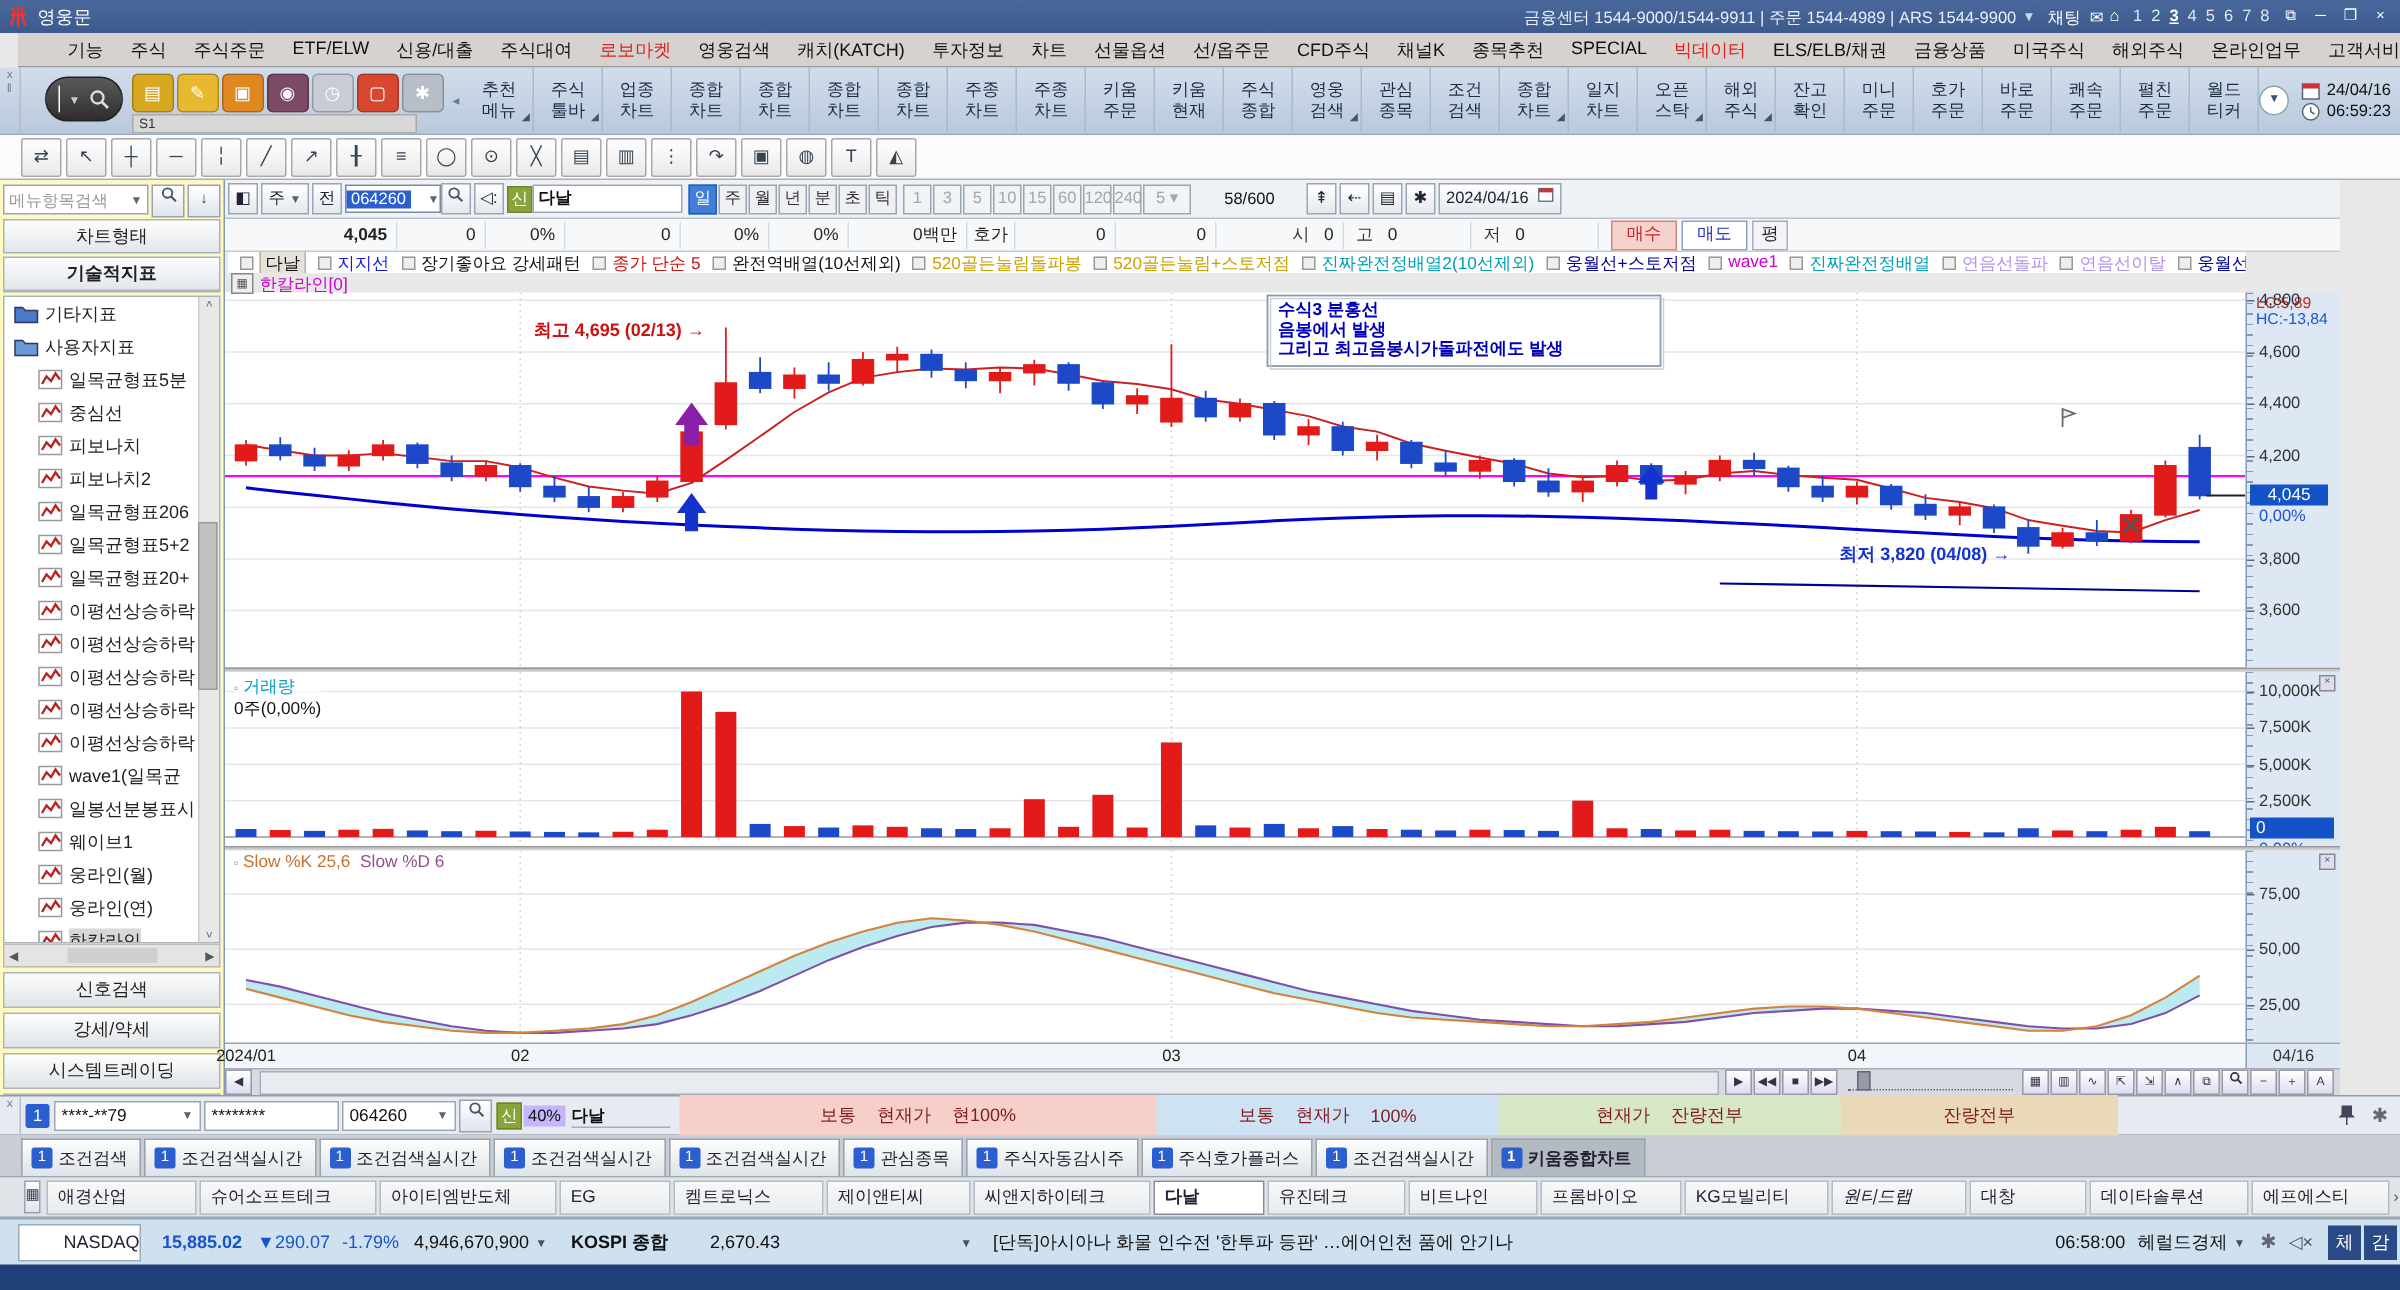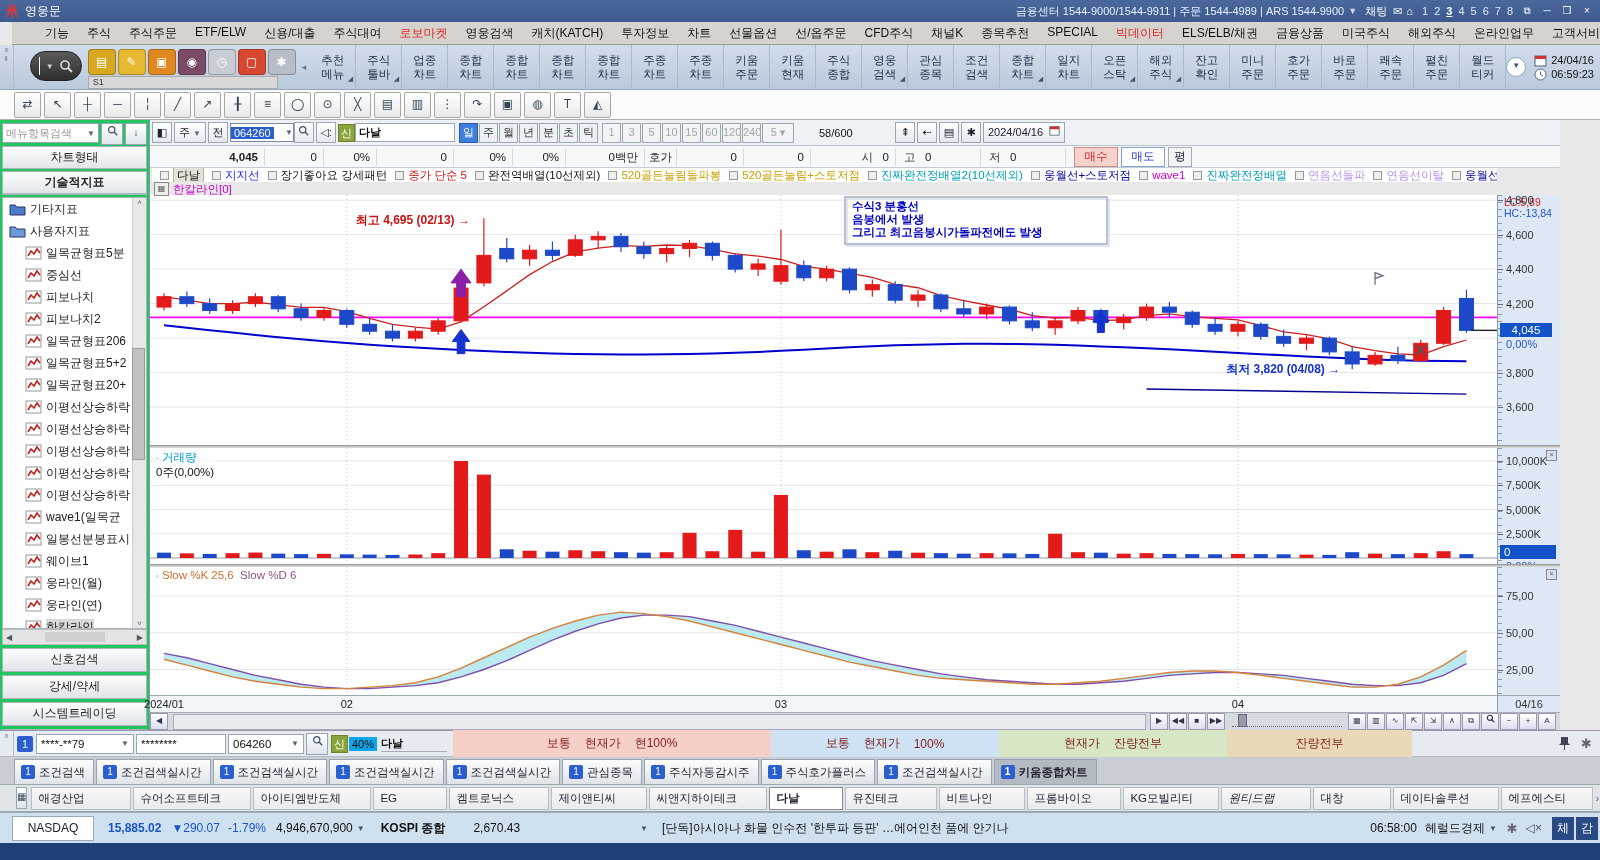--- a/index.html
+++ b/index.html
@@ -26,21 +26,21 @@
   .qicon{width:26px;height:24px;border-radius:4px;margin-right:2px;display:flex;align-items:center;justify-content:center;color:#fff;font-size:12px;border:1px solid rgba(0,0,0,.25)}
   #s1bar{font-size:9px;color:#333;background:#d8d8d8;border:1px solid #aaa;height:11px;line-height:11px;padding:0 4px}
   .tb1btn{width:45px;height:43px;display:flex;flex-direction:column;align-items:center;justify-content:center;font-size:11.5px;color:#1c2c46;border-right:1px solid #a8bace;line-height:14px;position:relative;white-space:nowrap}
   .tb1btn .dd{position:absolute;right:2px;bottom:2px;font-size:7px;color:#456}
   #tb1right{margin-left:auto;display:flex;align-items:center;padding-right:6px}
   .circbtn{width:18px;height:18px;border-radius:50%;background:#fff;border:1px solid #8aa;color:#357;font-size:8px;text-align:center;line-height:16px;margin-right:8px}
   
   #drawbar{left:0;top:90px;width:1600px;height:30px;background:#fbfbfb;border-bottom:1px solid #b0b0b0;display:flex;align-items:center;padding-left:14px;box-sizing:border-box}
   .dtool{width:25px;height:24px;border:1px solid #a8a8a8;background:linear-gradient(#ffffff,#e9e9e9);margin-right:3px;text-align:center;line-height:23px;font-size:12px;color:#345;border-radius:2px}
   
-  #sidebar{left:0;top:120px;width:150px;height:610px;background:#22c55e;border-right:1px solid #8899aa;box-sizing:border-box}
+  #sidebar{left:0;top:120px;width:150px;height:610px;background:#fef9c3;border-right:1px solid #8899aa;box-sizing:border-box}
   #sb-search{margin:3px 2px;display:flex;height:20px}
   #sb-input{flex:1;border:1px solid #98a4b2;background:#fff;color:#999;font-size:11px;padding:2px 3px;display:flex;align-items:center}
   .sb-sbtn{width:20px;height:20px;border:1px solid #98a4b2;background:linear-gradient(#fff,#dfe5ec);margin-left:2px;text-align:center;line-height:18px;font-size:10px;color:#345}
   .sb-hdr{margin:2px 2px 0 2px;height:21px;background:linear-gradient(#fdfdfd,#e2e6ea);border:1px solid #aab4be;text-align:center;line-height:20px;font-size:12px;color:#222}
   #sb-tree{margin:2px 2px 0 2px;background:#fff;border:1px solid #aab4be;height:430px;overflow:hidden;position:relative}
   .titem{height:22px;display:flex;align-items:center;padding-left:6px;white-space:nowrap;overflow:hidden;font-size:12px;color:#222}
   .titem .ind{width:16px}
   .ticon{width:17px;height:14px;margin-right:4px;flex:0 0 auto}
   .titem.sel .lb{background:#d8d8d8}
   #sb-vscroll{position:absolute;right:0;top:0;width:13px;height:100%;background:#e8e8e8;border-left:1px solid #ccc}
@@ -100,21 +100,21 @@
   .seg{height:27px;display:flex;align-items:center;justify-content:center;font-size:12px;color:#7f1d1d;gap:14px}
   #tabrow{left:0;top:757px;width:1600px;height:28px;background:#c9ced6;border-bottom:1px solid #9aa;display:flex;align-items:flex-end;box-sizing:border-box;padding-left:14px}
   .tab{height:24px;display:flex;align-items:center;background:linear-gradient(#fdfdfd,#dfe3e8);border:1px solid #9aa4b0;border-bottom:none;margin-right:2px;padding:0 8px 0 3px;font-size:11.5px;color:#223;white-space:nowrap}
   .tab .numbadge{width:14px;height:14px;line-height:14px;font-size:10px;margin-right:4px}
   .tab.active{background:#b4bac2;font-weight:bold}
   #stockrow{left:0;top:785px;width:1600px;height:27px;background:#e0e4e9;border-bottom:1px solid #9aa;display:flex;align-items:center;box-sizing:border-box;padding-left:14px}
   .scell{height:21px;border:1px solid #b4bcc6;background:linear-gradient(#f8f8f8,#e8eaee);margin-right:2px;padding:0 6px;line-height:20px;font-size:11.5px;color:#223;white-space:nowrap;overflow:hidden}
   .scell.active{background:#fff;font-weight:bold;border-color:#889}
   
   #statusbar{left:0;top:812px;width:1600px;height:31px;background:#cfe0ef;border-top:1px solid #9ab;display:flex;align-items:center;box-sizing:border-box;font-size:12px}
-  #nasdaqcell{width:80px;height:23px;background:#fff;border:1px solid #9ab;margin-left:12px;text-align:center;line-height:22px;color:#223}
+  #nasdaqcell{width:80px;height:23px;background:#fff;border:1px solid #9ab;margin-left:12px;text-align:right;line-height:22px;color:#223}
   .blue{color:#1a55c8}
   #bottomstrip{left:0;top:843px;width:1600px;height:17px;background:#1e3f78}
   .leftstrip{width:13px;height:100%;border-right:1px solid #b5bcc4;display:flex;flex-direction:column;align-items:center;color:#778;font-size:8px;flex:0 0 auto}
   .gearglyph{color:#667;font-size:13px}
   svg text{font-family:"Liberation Sans","DejaVu Sans",sans-serif}
 </style>
 </head>
 <body>
 
 <div id="titlebar" class="abs">
@@ -568,21 +568,21 @@
       <span class="pbtn dis">1</span>
       <span class="pbtn dis">3</span>
       <span class="pbtn dis">5</span>
       <span class="pbtn dis">10</span>
       <span class="pbtn dis">15</span>
       <span class="pbtn dis">60</span>
       <span class="pbtn dis">120</span>
       <span class="pbtn dis">240</span>
     </span>
   <span class="pbtn dis" style="width:30px"><span>5</span> ▾</span>
-  <span style="margin:0 24px;min-width:52px;text-align:left">58/600</span>
+  <span style="margin:0 12px;min-width:52px;text-align:center">58/600</span>
   <span class="cbtn sm">⇞</span>
   <span class="cbtn sm">⇠</span>
   <span class="cbtn sm">▤</span>
   <span class="cbtn sm">✱</span>
   <span class="cbtn"><span>2024/04/16</span>
     <svg width="11" height="11" viewBox="0 0 13 13" style="margin-left:3px">
         <rect x="1" y="2" width="11" height="10" fill="#fff" stroke="#567"></rect>
         <rect x="1" y="2" width="11" height="3" fill="#c33"></rect>
       </svg>
   </span>
@@ -971,21 +971,21 @@
       <span>064260</span>
       <span style="margin-left:auto;font-size:8px;color:#567">▼</span>
     </span>
   <span class="sb-sbtn" style="margin-left:2px">
     <svg width="11" height="11" viewBox="0 0 14 14">
         <circle cx="6" cy="6" r="4" fill="none" stroke="#456" stroke-width="1.6"></circle>
         <line x1="9" y1="9" x2="13" y2="13" stroke="#456" stroke-width="1.8"></line>
       </svg>
   </span>
   <span class="badge-sin" style="margin-left:3px">신</span>
-  <span style="background:#0ea5e9;padding:1px 3px;margin-left:1px">40%</span>
+  <span style="background:#c4b5fd;padding:1px 3px;margin-left:1px">40%</span>
   <span style="font-weight:bold;margin:0 6px 0 4px;width:66px;border-bottom:1px solid #aab">다날</span>
   <span id="acct-segments" style="display:flex;height:27px">
       <span class="seg" style="background: rgb(246, 207, 201); width: 318px;">
         <span>보통</span>
         <span>현재가</span>
         <span>현100%</span>
       </span>
       <span class="seg" style="background: rgb(207, 226, 244); width: 228px;">
         <span>보통</span>
         <span>현재가</span>

